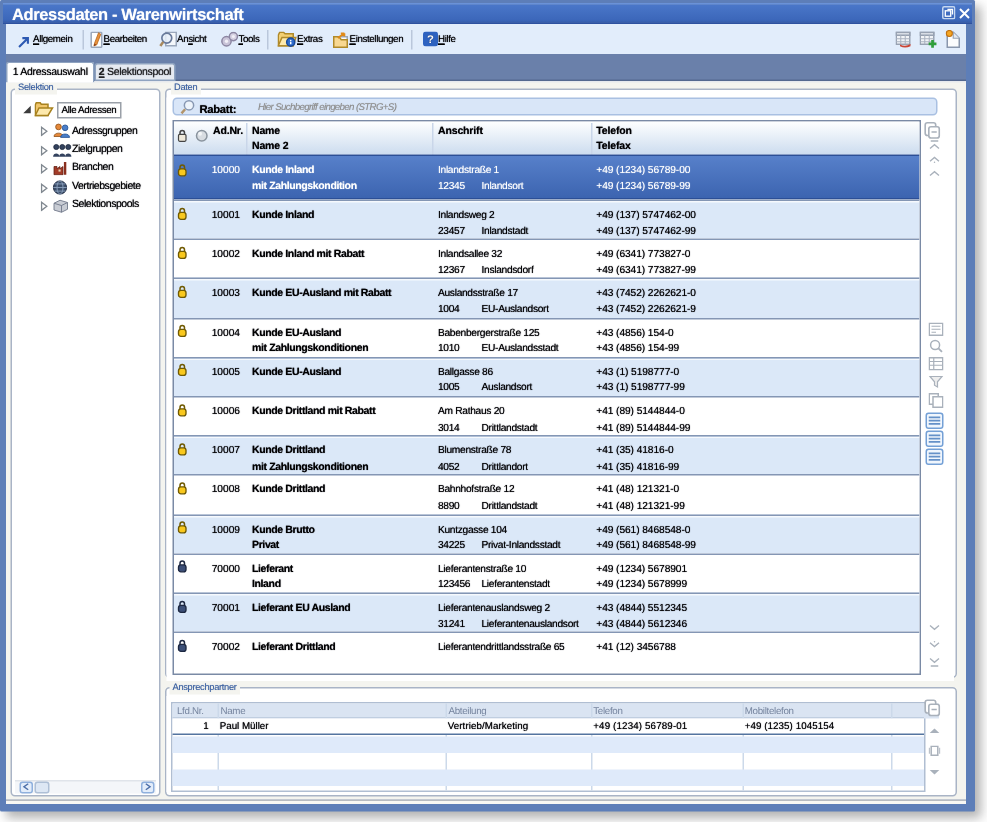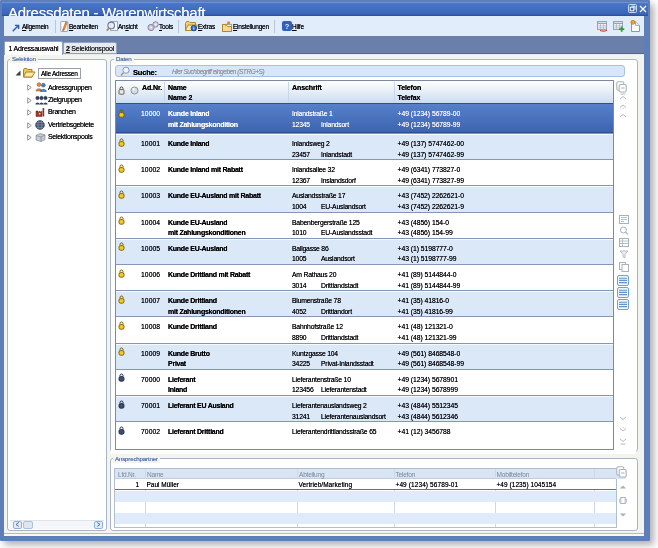--- a/index.html
+++ b/index.html
@@ -2,21 +2,21 @@
 <html><head><meta charset="utf-8"><style>
 *{margin:0;padding:0;box-sizing:border-box;-webkit-font-smoothing:antialiased}
 html,body{width:658px;height:548px;background:#fff;font-family:"Liberation Sans",sans-serif;overflow:hidden;position:relative}
 body{text-shadow:0 0 0.6px rgba(10,10,25,.85)}
 .rS div, #tbar .tt{text-shadow:0 0 0.65px rgba(255,255,255,.7)}
 .fsl{text-shadow:0 0 0.5px rgba(58,95,160,.5)}
 .abs,.ic,.mi,.msep,.fs,.fsl,.trow,.tab,.hc,.row,span.t8{position:absolute}
 .ic{font-size:0;line-height:0}
 #win{position:absolute;left:0;top:0;width:650px;height:541px;background:#5d7eb8;box-shadow:4px 4px 7px rgba(115,115,115,.55);border-radius:1px}
 #tbar{position:absolute;left:2px;top:2px;width:646px;height:14px;background:linear-gradient(#4a77c9,#3c67ba 85%,#355dab);border-top:1px solid #6a92d8;border-bottom:1px solid #2d51a0}
-#tbar .tt{position:absolute;left:6px;top:1px;font-size:15px;font-weight:normal;color:#fff;letter-spacing:-0.25px}
+#tbar .tt{position:absolute;left:6px;top:1px;font-size:11px;font-weight:bold;color:#fff;letter-spacing:-0.25px}
 #inner{position:absolute;left:4px;top:16px;width:640px;height:517px;background:#f4f4ef}
 #menubar{position:absolute;left:0;top:0;width:640px;height:20px;background:#e2edfb}
 #band{position:absolute;left:0;top:20px;width:640px;height:18px;background:#6a80aa;border-bottom:1px solid #54688f}
 #bandline{position:absolute;left:0;top:38px;width:640px;height:1px;background:#e6e9ee}
 .mi{font-size:6.5px;color:#000;letter-spacing:-0.25px;white-space:nowrap;top:23px}
 .msep{width:1px;height:13px;background:#bac7db;top:20px}
 .fs{border:1px solid #a9b4c6;border-radius:3px;background:#fff}
 .fsl{font-size:6.2px;color:#3a5fa0;background:#f4f4ef;padding:0 2px;letter-spacing:-0.2px;line-height:8px}
 .t8{font-size:6.5px;letter-spacing:-0.2px;white-space:nowrap}
 .tab{font-size:7px;letter-spacing:-0.2px;border:1px solid #8fa3c0;border-radius:2px 2px 0 0;text-align:center;white-space:nowrap}
@@ -196,21 +196,21 @@
   </svg>
 
 <div class="fs" style="left:110px;top:58.5px;width:528px;height:393.5px"></div>
 <span class="fsl" style="left:114px;top:54.5px">Daten</span>
 <div class="abs" style="left:111px;top:65px;width:525px;height:389px;background:#fff"></div>
 <div id="search"></div>
 <svg class="ic" style="left:120px;top:66px" width="11" height="11" viewBox="0 0 11 11">
     <circle cx="6" cy="4.2" r="3.1" fill="#eef4fb" stroke="#8898b3"></circle>
     <path d="M3.4 6.8 L1 9.6" stroke="#b2946a" stroke-width="1.6"></path>
   </svg>
-<span class="t8" style="left:133px;top:67.5px;font-weight:bold;font-size:7.5px;letter-spacing:-0.2px">Suche:</span>
+<span class="t8" style="left:133px;top:67.5px;font-weight:bold;font-size:7.5px;letter-spacing:-0.2px">Rabatt:</span>
 <span class="t8" style="left:172px;top:68px;font-style:italic;color:#8e8e8e;letter-spacing:-0.45px;text-shadow:0 0 0.5px rgba(140,140,140,.5)">Hier Suchbegriff eingeben (STRG+S)</span>
 
 <div id="tbl">
     <div id="thead"></div>
 <svg class="ic" style="left:2px;top:4.5px" width="7" height="9" viewBox="0 0 7 9">
       <path d="M2 3.6 V2.5 A1.5 1.5 0 0 1 5 2.5 V3.6" fill="none" stroke="#444" stroke-width="1"></path>
       <rect x="1" y="3.6" width="5" height="4.6" rx="0.8" fill="#efe9da" stroke="#444" stroke-width="0.8"></rect>
     </svg>
 <svg class="ic" style="left:14px;top:5px" width="9" height="9" viewBox="0 0 9 9">
       <circle cx="4.5" cy="4.5" r="3.5" fill="#d8dde2" stroke="#8a949e"></circle>

